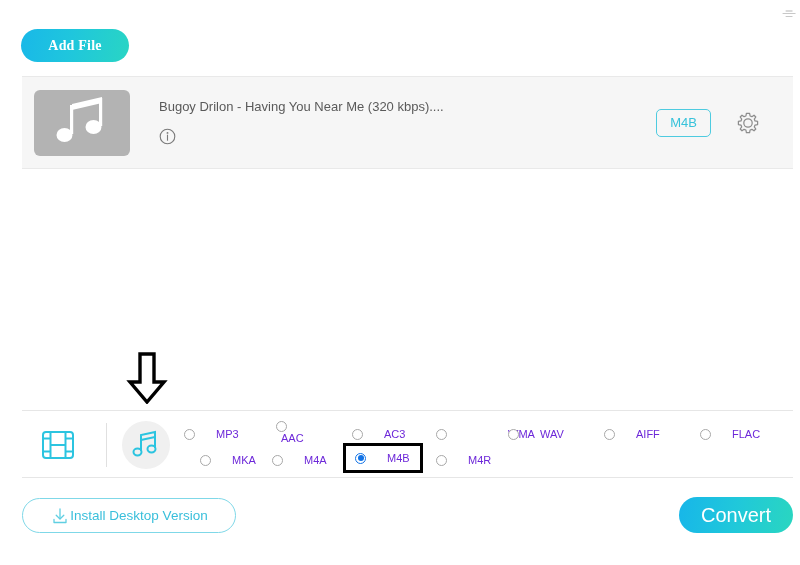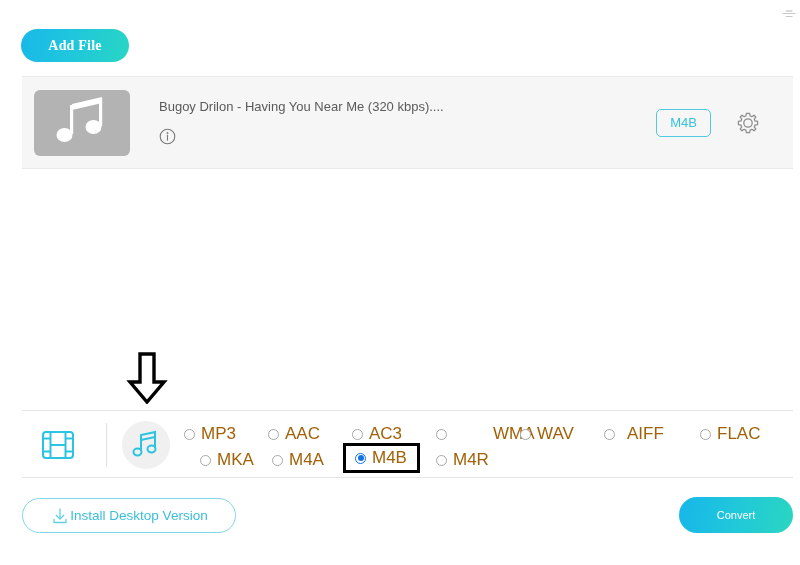--- a/index.html
+++ b/index.html
@@ -203,23 +203,23 @@
     content: "";
     position: absolute;
     left: 1.5px;
     top: 1.5px;
     width: 6px;
     height: 6px;
     border-radius: 50%;
     background: #1273e6;
   }
   .radio-label {
-    margin-left: 6px;
-    font-size: 17px;
-    color: #a16207;
+    margin-left: 21px;
+    font-size: 11px;
+    color: #6d28d9;
   }
   .radio-item.highlighted {
     border: 3px solid #000000;
     padding: 0 10px 0 9px;
     top: -4px;
     height: 30px;
     box-sizing: border-box;
   }
 
   
@@ -244,21 +244,21 @@
   .convert-btn {
     position: absolute;
     left: 679px;
     top: 497px;
     width: 114px;
     height: 36px;
     border: none;
     border-radius: 18px;
     background: linear-gradient(100deg, #17b6e9 0%, #20c8da 50%, #2ad6c0 100%);
     color: #ffffff;
-    font-size: 11px;
+    font-size: 20px;
     cursor: pointer;
     padding: 0;
   }
 </style>
 </head>
 <body>
 
 <div class="corner-mark">⌯</div>
 
 <button class="addfile-btn">Add File</button>
@@ -324,37 +324,37 @@
       </g>
     </svg>
   </button>
 
   <div class="radio-grid">
     <div class="radio-row">
       <label class="radio-item" style="left:0px;">
         <span class="radio-dot"></span>
         <span class="radio-label">MP3</span>
       </label>
-      <label class="radio-item" style="left:84px;">
+      <label class="radio-item" style="left:76px;flex-direction:column;">
         <span class="radio-dot"></span>
         <span class="radio-label">AAC</span>
       </label>
       <label class="radio-item" style="left:168px;">
         <span class="radio-dot"></span>
         <span class="radio-label">AC3</span>
       </label>
       <label class="radio-item" style="left:252px;gap:40px;">
         <span class="radio-dot"></span>
         <span class="radio-label">WMA</span>
       </label>
-      <label class="radio-item" style="left:336px;">
+      <label class="radio-item" style="left:324px;">
         <span class="radio-dot"></span>
         <span class="radio-label">WAV</span>
       </label>
-      <label class="radio-item" style="left:420px;gap:6px;">
+      <label class="radio-item" style="left:420px;">
         <span class="radio-dot"></span>
         <span class="radio-label">AIFF</span>
       </label>
       <label class="radio-item" style="left:516px;">
         <span class="radio-dot"></span>
         <span class="radio-label">FLAC</span>
       </label>
     </div>
     <div class="radio-row">
       <label class="radio-item" style="left:16px;">

